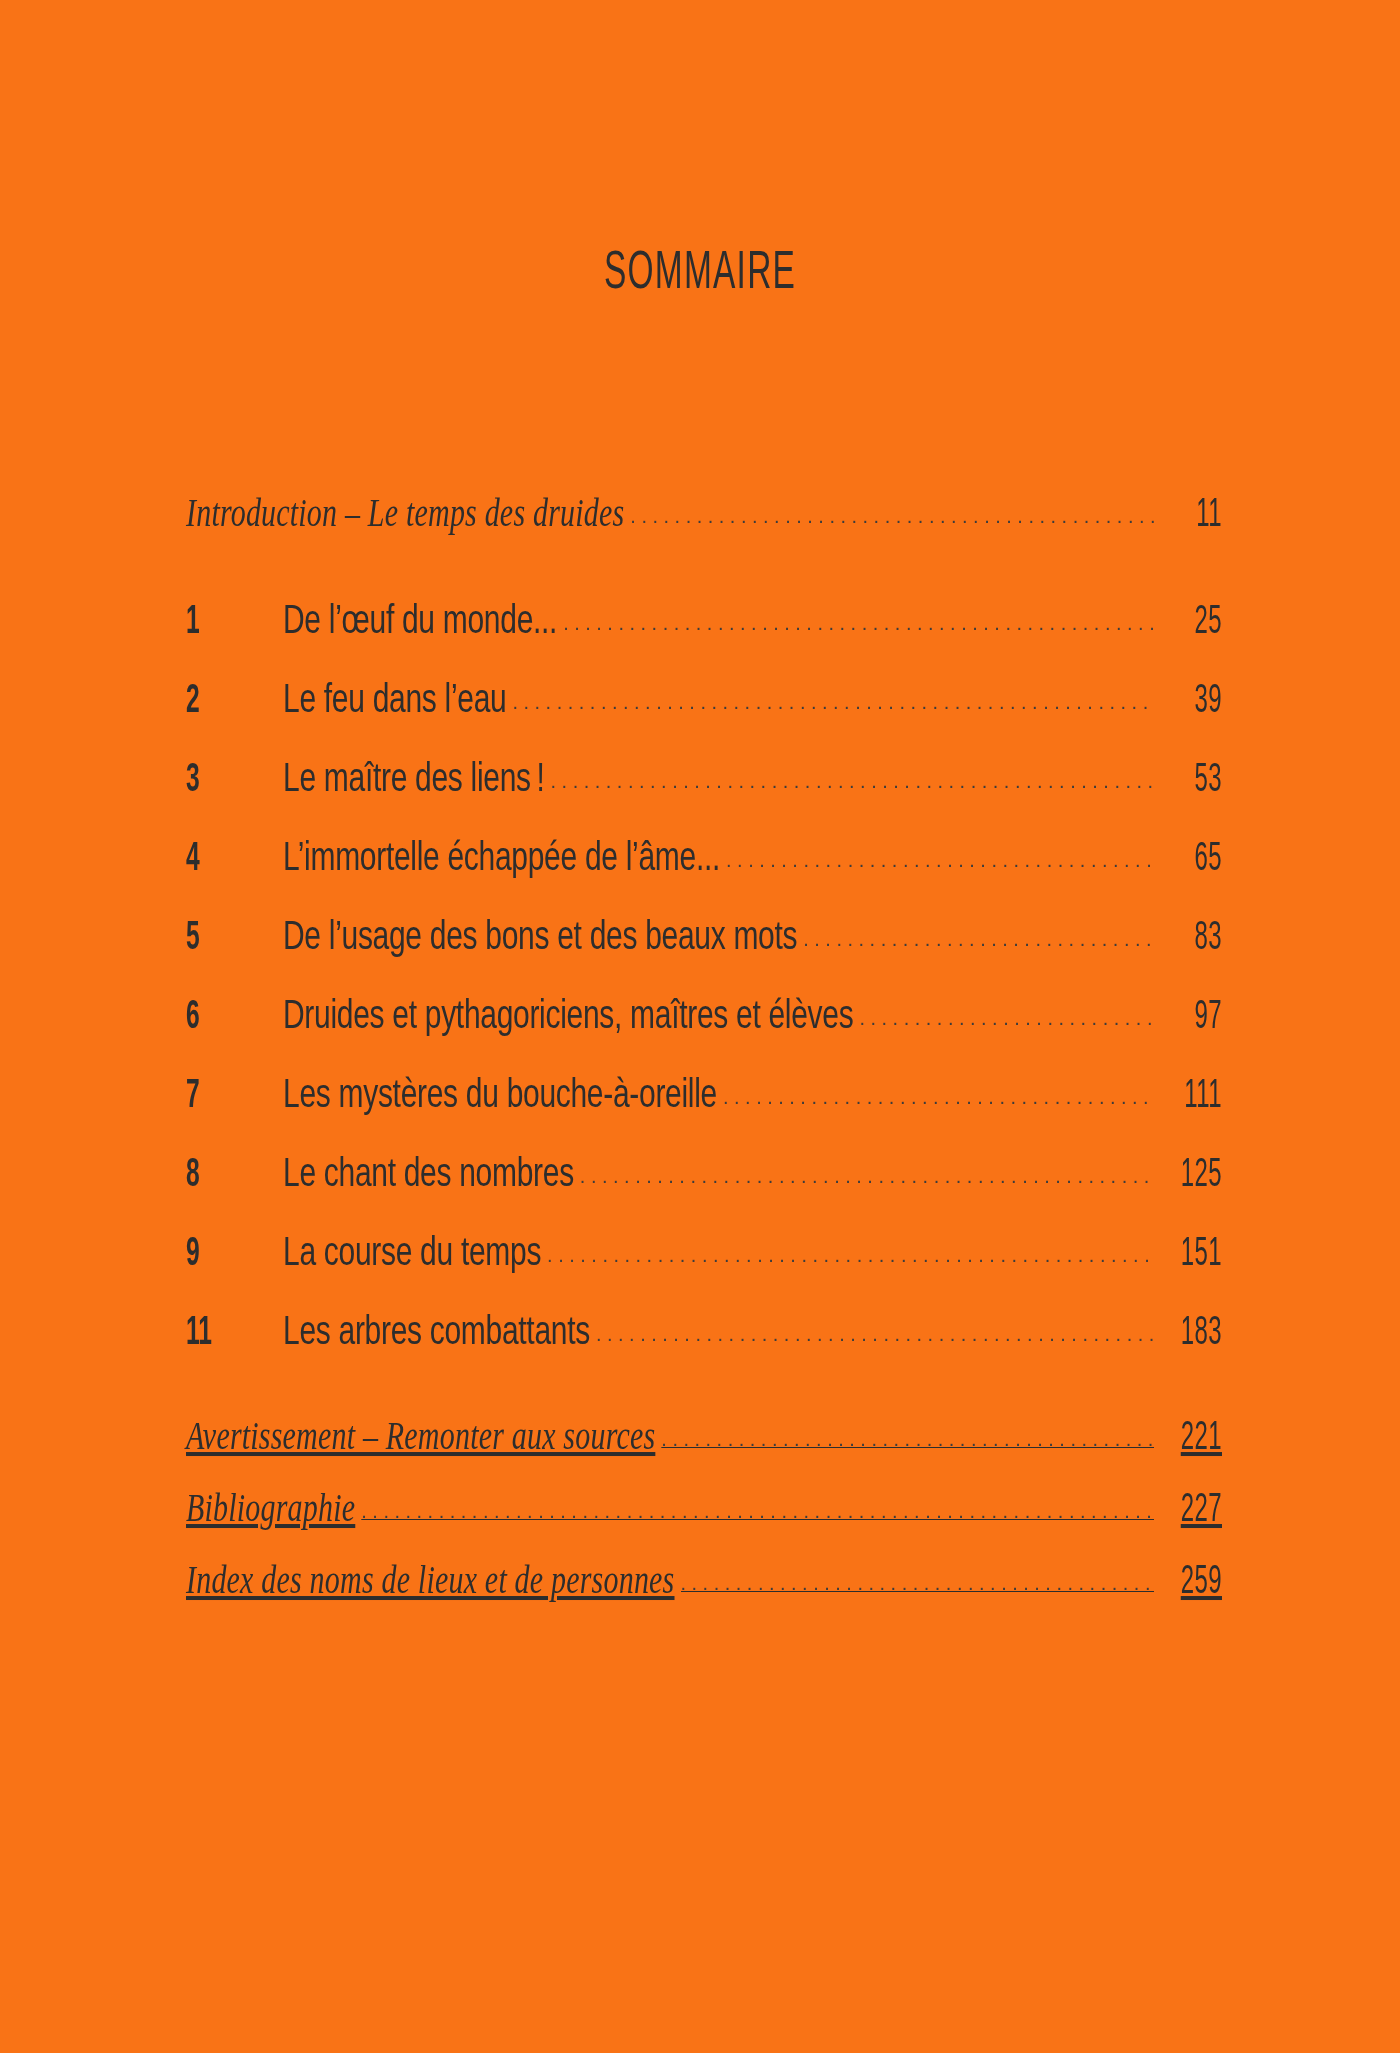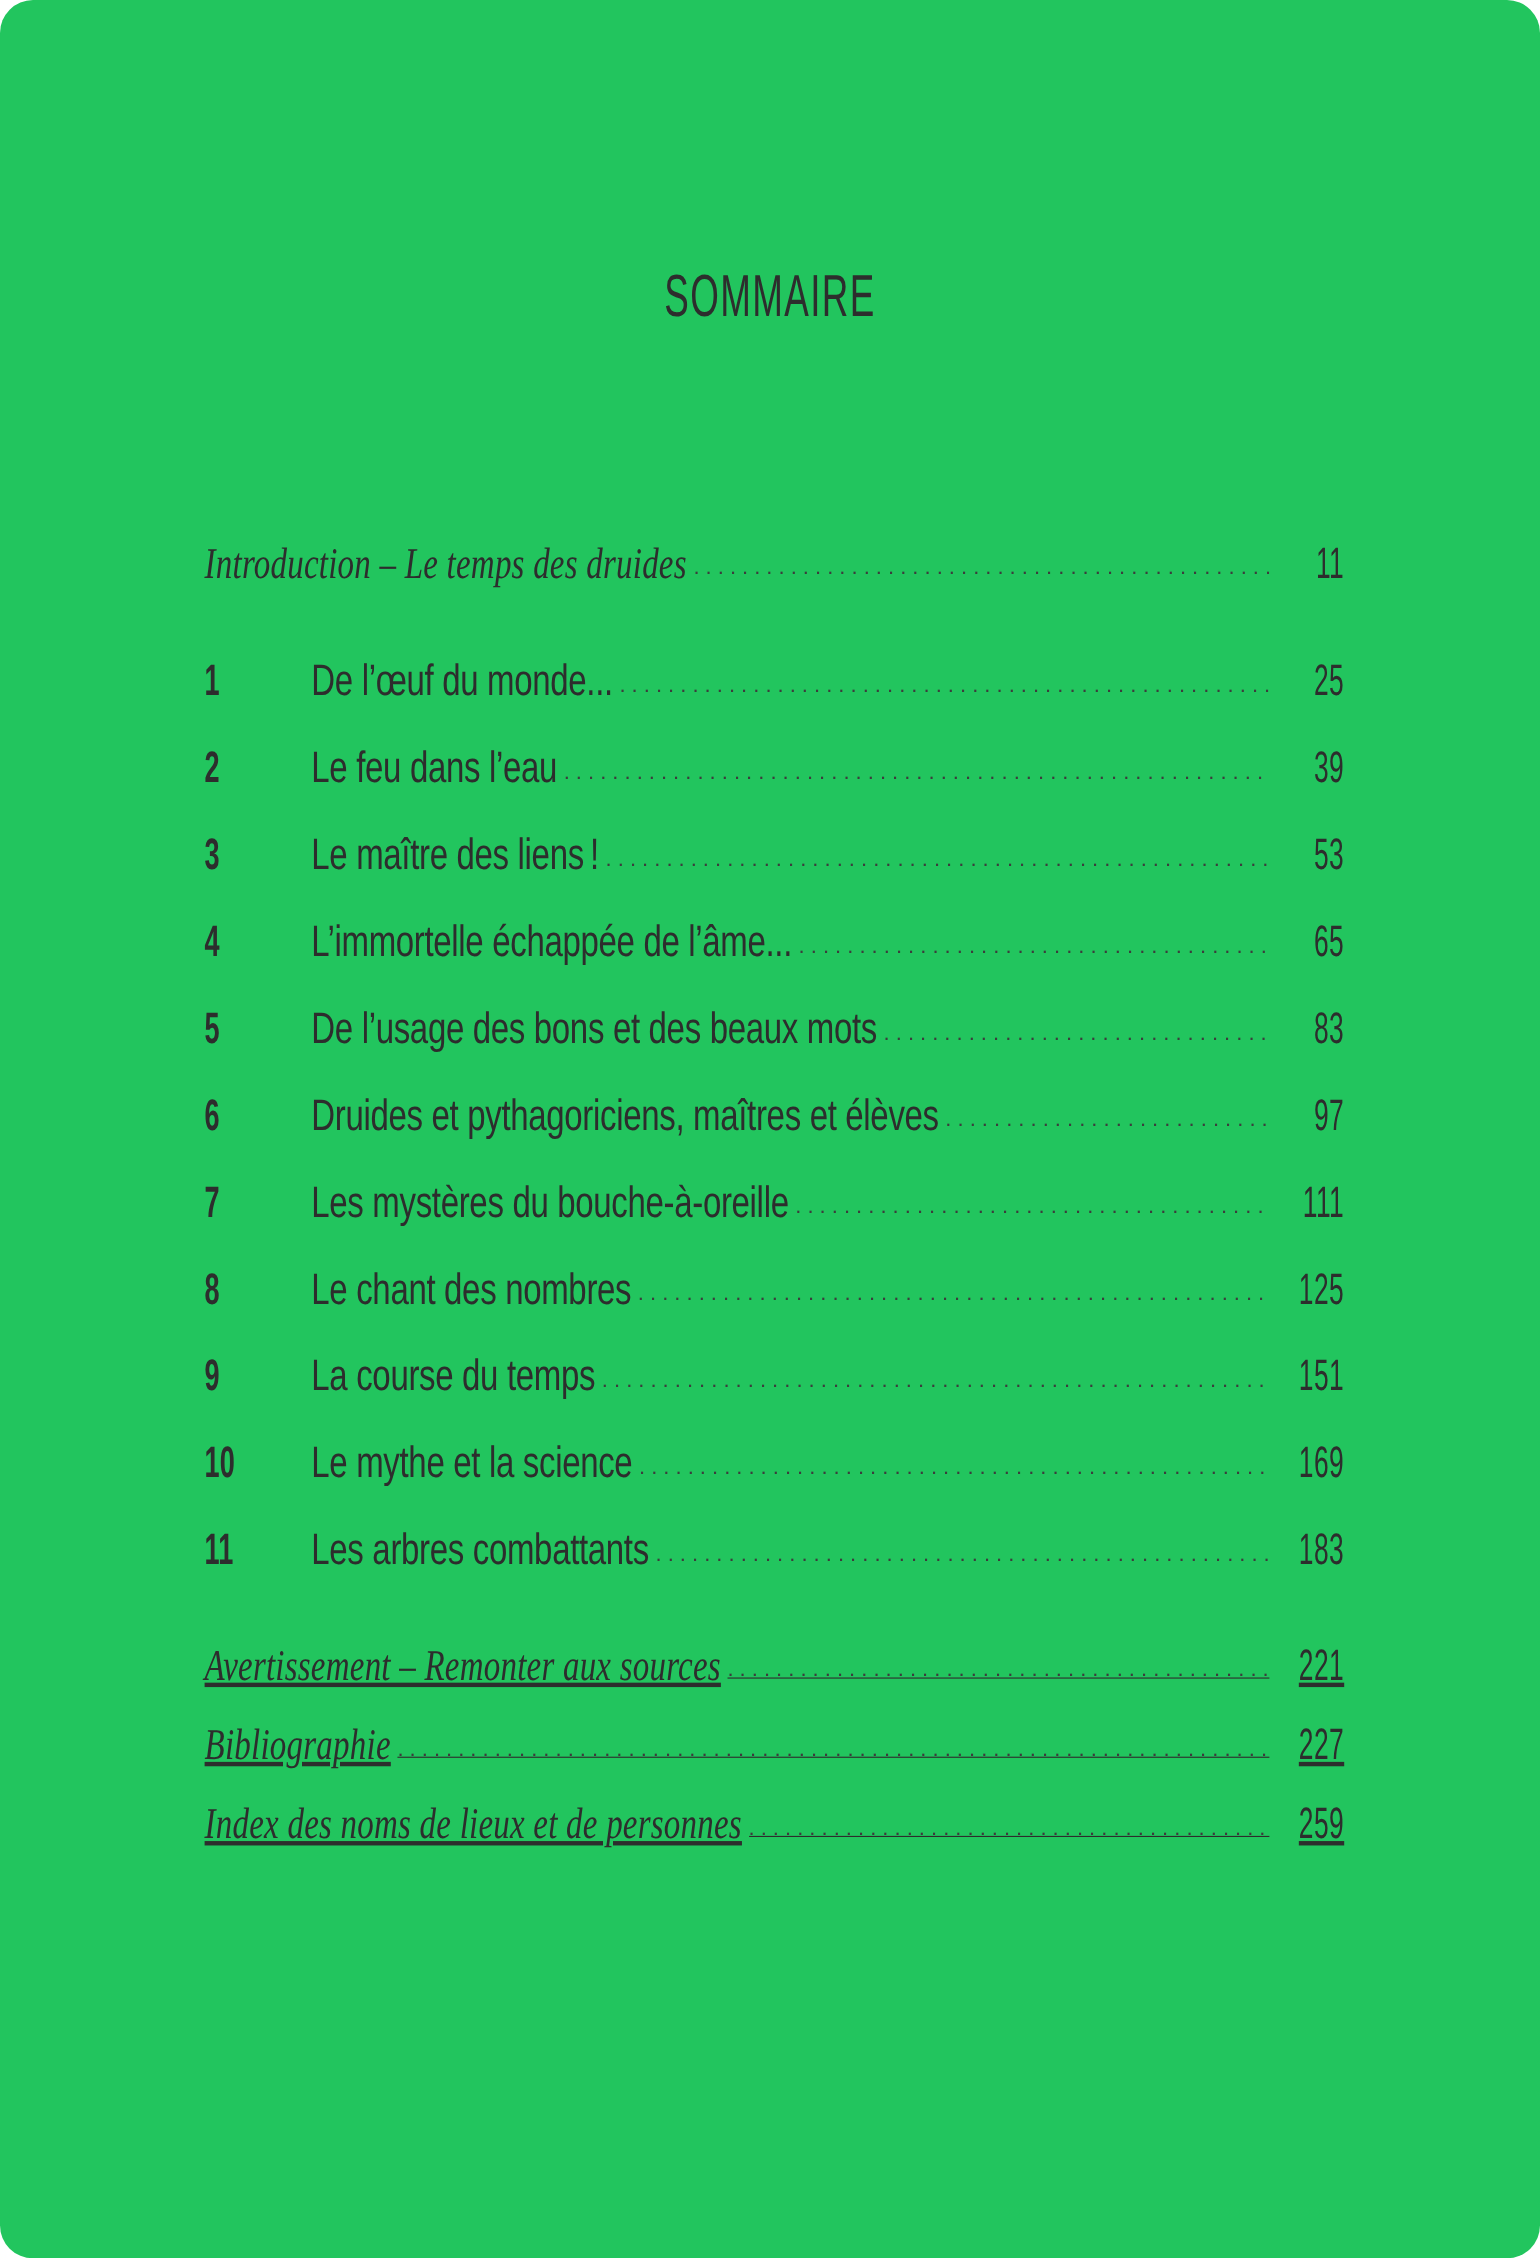--- a/index.html
+++ b/index.html
@@ -9,23 +9,22 @@
     width: 1400px; height: 2053px;
     background: #ffffff;
     font-family: "Liberation Sans", "DejaVu Sans", sans-serif;
     color: #2d2d2d;
   }
   .sheet {
     position: relative;
     width: 1400px; height: 2053px;
     padding-top: 242px;
     box-sizing: border-box;
-    background: #22c55e;
+    background: #f97316;
     overflow: hidden;
-    border-radius: 30px;
   }
   
   .page-title {
     margin: 0;
     font-size: 54px;
     font-weight: 400;
     line-height: 54px;
     text-align: center;
     color: #2d2d2d;
   }
@@ -170,26 +169,20 @@
     <span class="page-num">125</span>
   </div>
 
   <div class="row">
     <span class="num">9</span>
     <span class="label">La course du temps</span>
     <span class="dots"></span>
     <span class="page-num">151</span>
   </div>
 
-  <div class="row">
-    <span class="num">10</span>
-    <span class="label">Le mythe et la science</span>
-    <span class="dots"></span>
-    <span class="page-num">169</span>
-  </div>
 
   <div class="row">
     <span class="num">11</span>
     <span class="label">Les arbres combattants</span>
     <span class="dots"></span>
     <span class="page-num">183</span>
   </div>
 
 
 </div>

